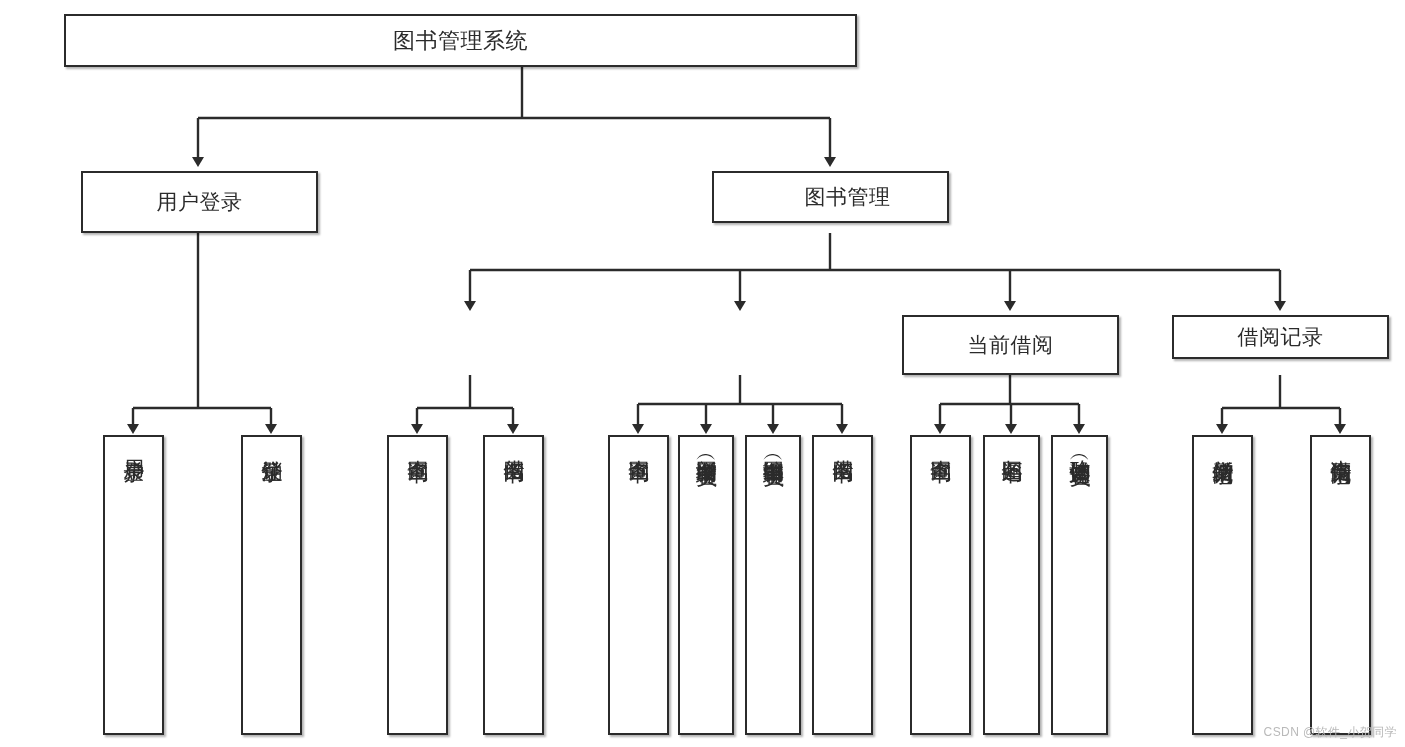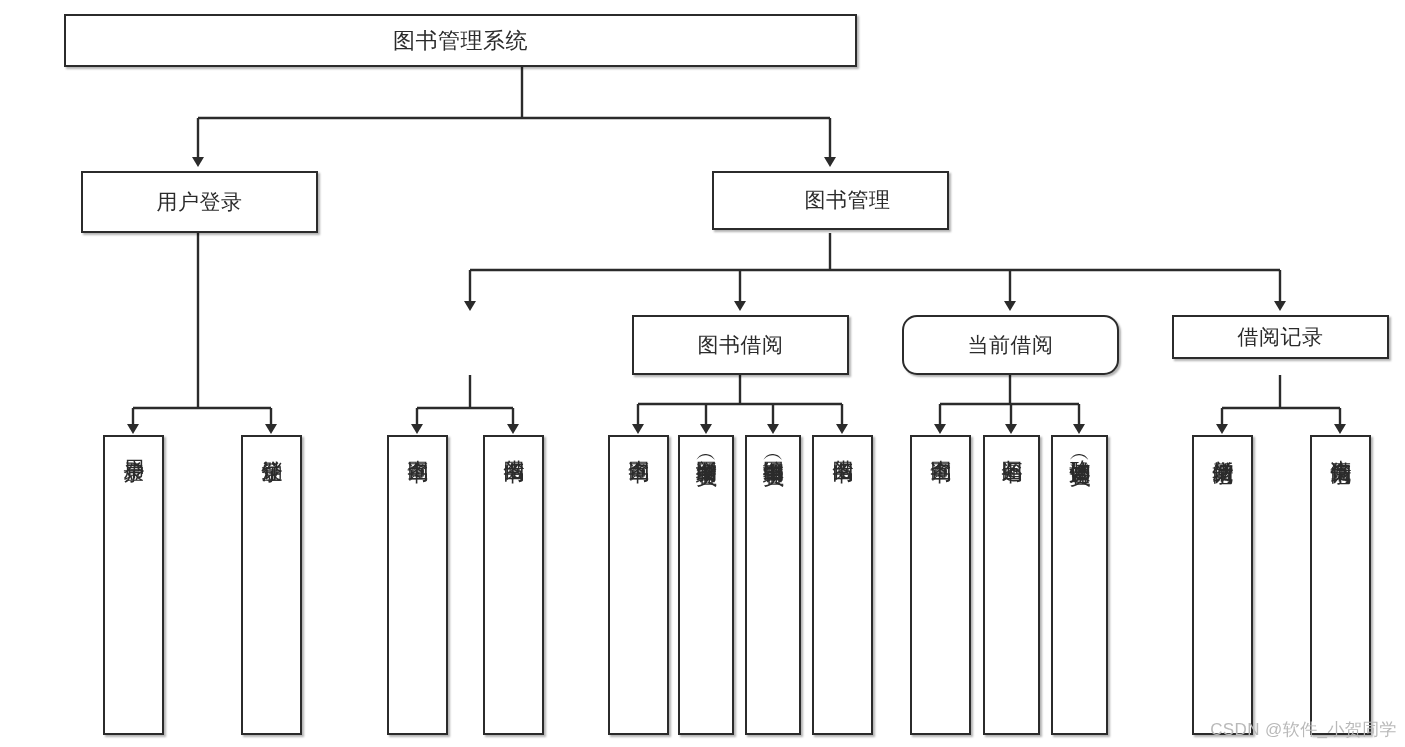--- a/index.html
+++ b/index.html
@@ -59,21 +59,21 @@
     text-orientation: upright;
     font-size: 21px;
     letter-spacing: 1px;
     white-space: nowrap;
   }
   .node.root .label { font-size: 22px; }
   .watermark {
     position: absolute;
     right: 8px;
     bottom: 6px;
-    font-size: 17px;
+    font-size: 12px;
     color: #b9b9b9;
     white-space: nowrap;
     letter-spacing: 0.4px;
   }
 </style>
 </head>
 <body>
 
 <div id="diagram-root">
 
@@ -127,28 +127,25 @@
     </g>
   </svg>
 
   <div class="node horiz root" style="left:21px; top:14px; width:793px; height:53px;margin-left:43px;">
     <span class="label">图书管理系统</span>
   </div>
 
   <div class="node horiz" style="left:81px; top:171px; width:237px; height:62px;">
     <span class="label">用户登录</span>
   </div>
-  <div class="node horiz" style="left:712px; top:171px; width:237px; height:59px;padding-left:34px;">
+  <div class="node horiz" style="left:712px; top:171px; width:237px; height:52px;padding-left:34px;">
     <span class="label">图书管理</span>
   </div>
 
-  <div class="node horiz" style="left:632px; top:315px; width:217px; height:60px;">
-    <span class="label">图书借阅</span>
-  </div>
-  <div class="node horiz" style="left:902px; top:315px; width:217px; height:60px;border-radius:15px;">
+  <div class="node horiz" style="left:902px; top:315px; width:217px; height:60px;">
     <span class="label">当前借阅</span>
   </div>
   <div class="node horiz" style="left:1172px; top:315px; width:217px; height:44px;">
     <span class="label">借阅记录</span>
   </div>
 
   <div class="node vert" style="left:103px; top:435px; width:61px; height:300px;">
     <span class="label">用户登录</span>
   </div>
   <div class="node vert" style="left:241px; top:435px; width:61px; height:300px;">

